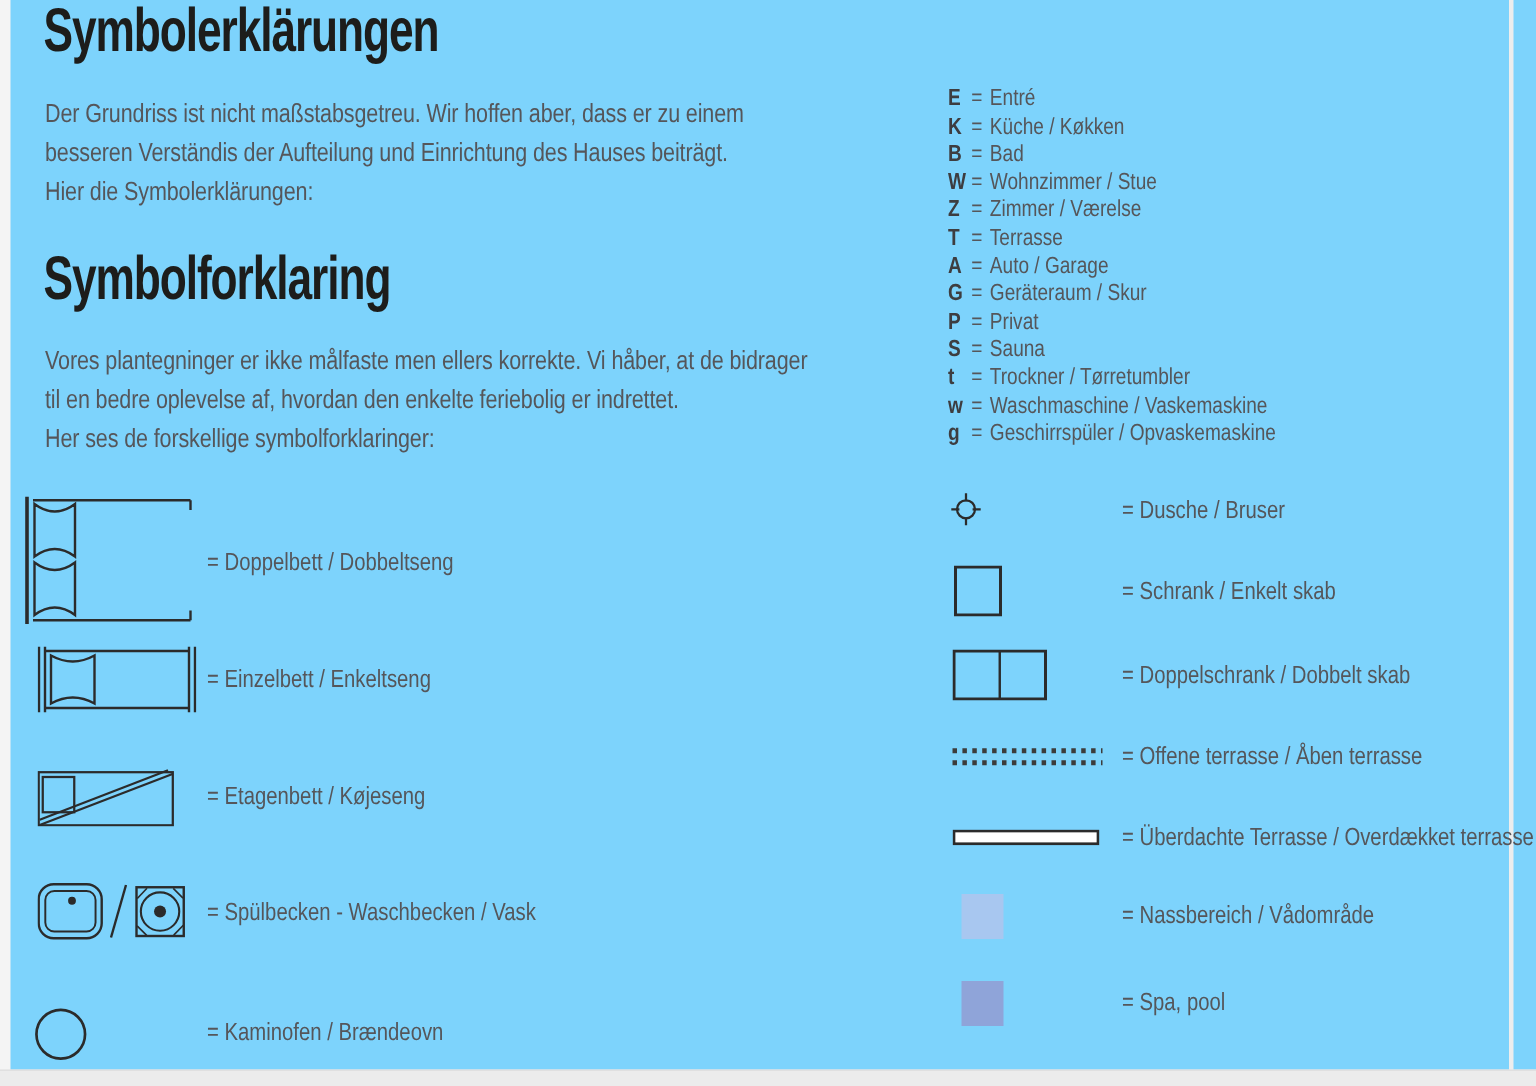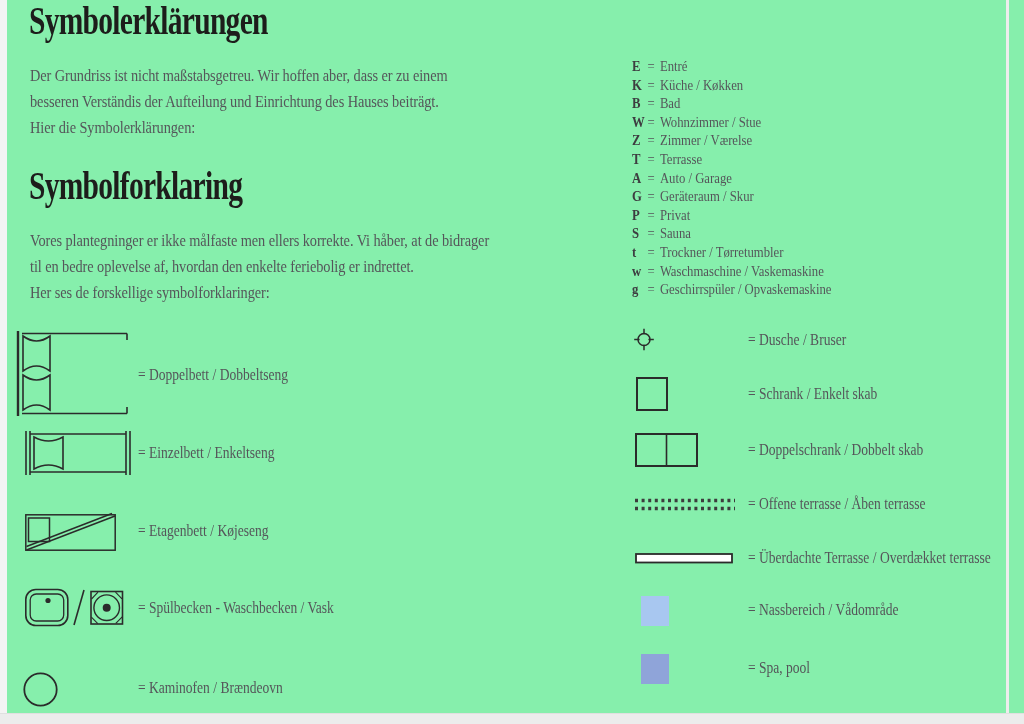--- a/index.html
+++ b/index.html
@@ -1,17 +1,17 @@
 <!DOCTYPE html>
 <html><head>
 <meta charset="utf-8">
 <style>
   html,body{margin:0;padding:0;background:#e9e9e9;}
-  #page{position:relative;width:1024px;height:724px;background:#86efac;overflow:hidden;
-        font-family:Liberation Serif, serif;color:#55565a;}
+  #page{position:relative;width:1024px;height:724px;background:#7dd3fc;overflow:hidden;
+        font-family:Liberation Sans, sans-serif;color:#55565a;}
   .abs{position:absolute;}
   
   .edge-left{left:0;top:0;width:7px;height:724px;background:#f4f4f4;}
   .edge-right{left:1006px;top:0;width:3px;height:724px;background:#ededed;}
   .edge-bottom{left:0;top:713px;width:1024px;height:11px;background:#ececec;border-top:1px solid #e0e0e0;}
   
   .h{position:absolute;font-weight:bold;color:#1d1d1b;font-size:41px;line-height:44px;
      letter-spacing:-1px;white-space:nowrap;transform:scaleX(0.72);transform-origin:0 0;}
   
   .para{position:absolute;font-size:17.5px;line-height:26px;color:#55565a;white-space:pre;

